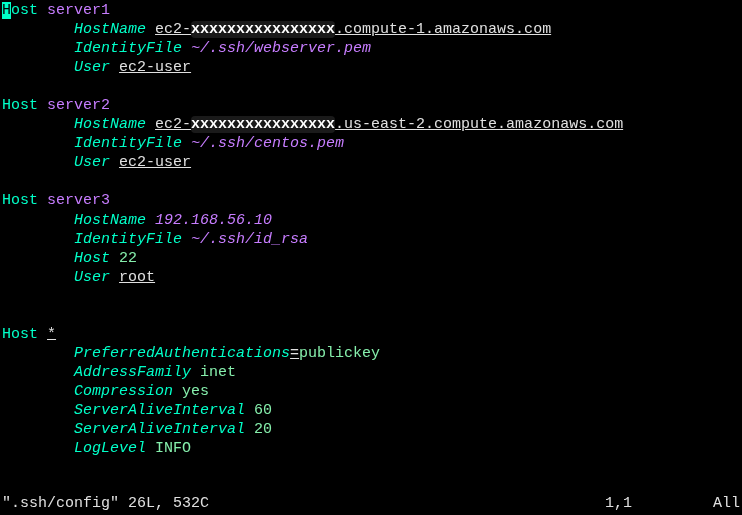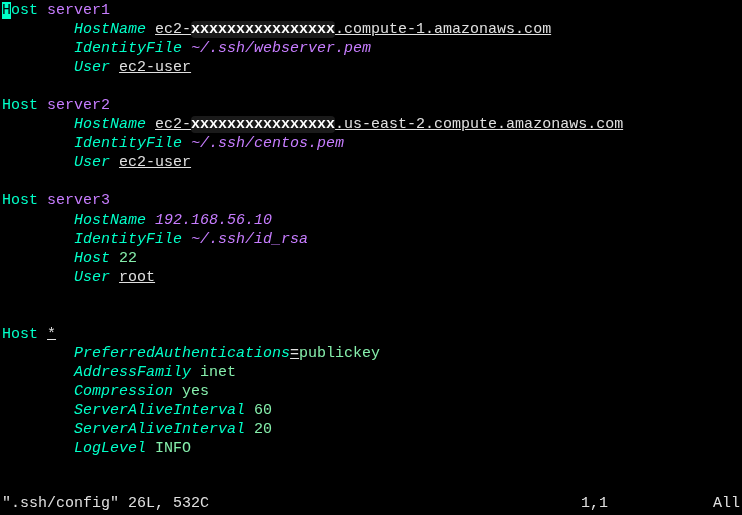--- a/index.html
+++ b/index.html
@@ -65,21 +65,21 @@
       display: flex;
       justify-content: space-between;
       color: #e0e0e0;
     }
     .status-left {
       flex: 0 0 auto;
     }
     .status-mid {
       flex: 0 0 auto;
       position: absolute;
-      right: 132px;
+      right: 108px;
     }
     .status-right {
       flex: 0 0 auto;
     }
   </style>
 </head>
 <body>
 
 <div>
 <div class="line"><span class="cursor">H</span><span class="kw-host">ost </span><span class="alias">server1</span></div>

